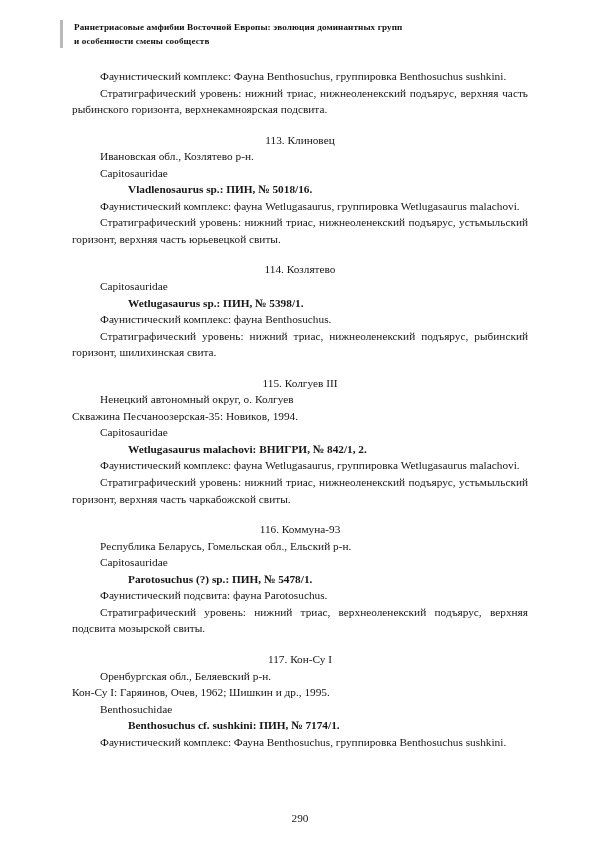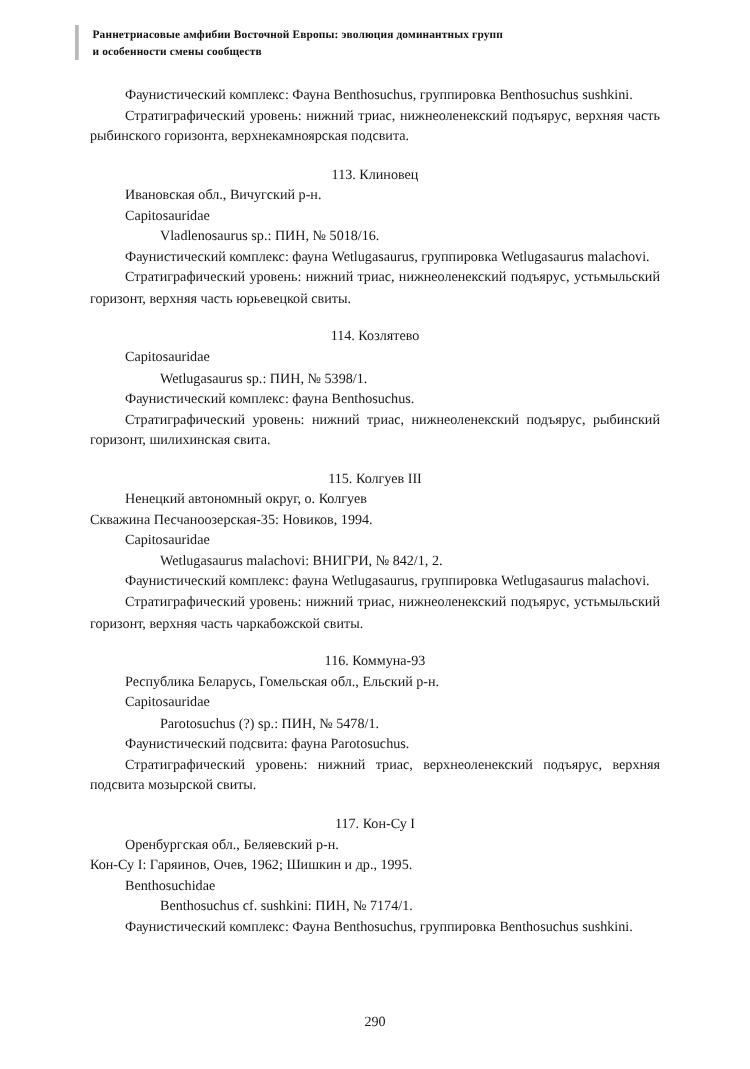--- a/index.html
+++ b/index.html
@@ -76,21 +76,21 @@
   }
 
   
   .line {
     text-align: left;
     white-space: nowrap;
   }
 
   
   .indent-1 { padding-left: 28px; }   
-  .indent-2 { padding-left: 56px; }   
+  .indent-2 { padding-left: 56px; font-weight: bold; }   
   .indent-0 { padding-left: 0; }      
 
   
   .heading {
     text-align: center;
     font-size: 11.3px;
     line-height: 16.55px;
     margin: 0;
   }
 
@@ -122,21 +122,21 @@
     </div>
   </div>
 
   <div class="column">
 
     <p class="para">Фаунистический комплекс: Фауна Benthosuchus, группировка Benthosuchus sushkini.</p>
     <p class="para">Стратиграфический уровень: нижний триас, нижнеоленекский подъярус, верхняя часть рыбинского горизонта, верхнекамноярская подсвита.</p>
 
     <div>
       <p class="heading gap-before-heading">113. Клиновец</p>
-      <p class="line indent-1">Ивановская обл., Вичугский р-н.</p>
+      <p class="line indent-1">Ивановская обл., Козлятево р-н.</p>
       <p class="line indent-1">Capitosauridae</p>
       <p class="line indent-2">Vladlenosaurus sp.: ПИН, № 5018/16.</p>
       <p class="para">Фаунистический комплекс: фауна Wetlugasaurus, группировка Wetlugasaurus malachovi.</p>
       <p class="para">Стратиграфический уровень: нижний триас, нижнеоленекский подъярус, устьмыльский горизонт, верхняя часть юрьевецкой свиты.</p>
     </div>
 
     <div>
       <p class="heading gap-before-heading">114. Козлятево</p>
       <p class="line indent-1">Capitosauridae</p>
       <p class="line indent-2">Wetlugasaurus sp.: ПИН, № 5398/1.</p>

